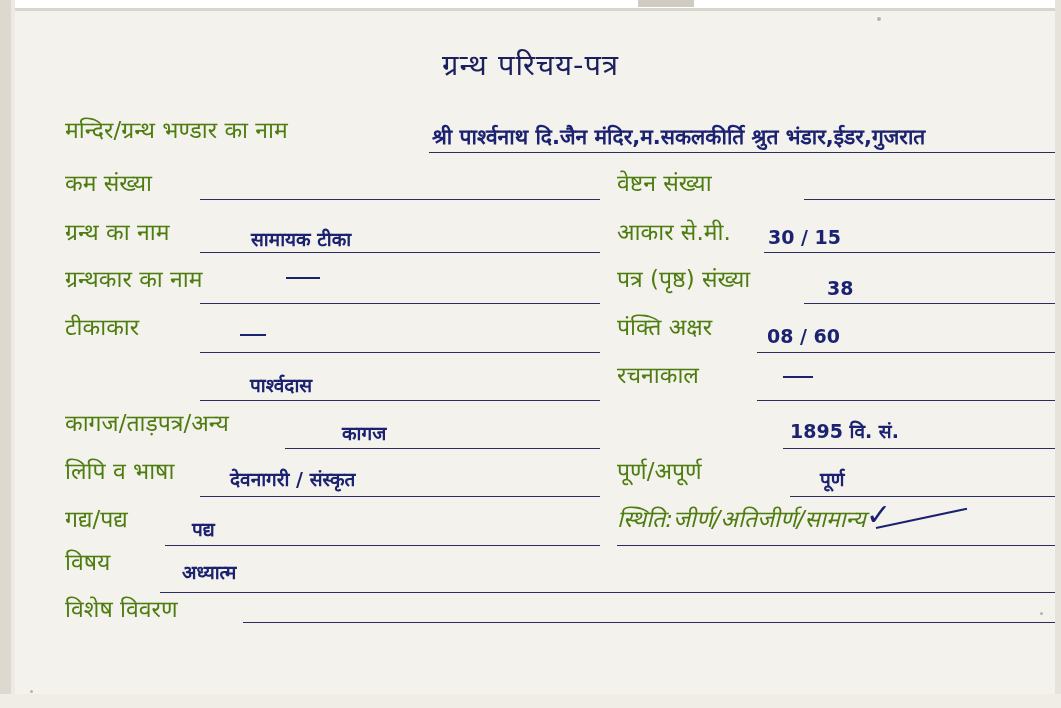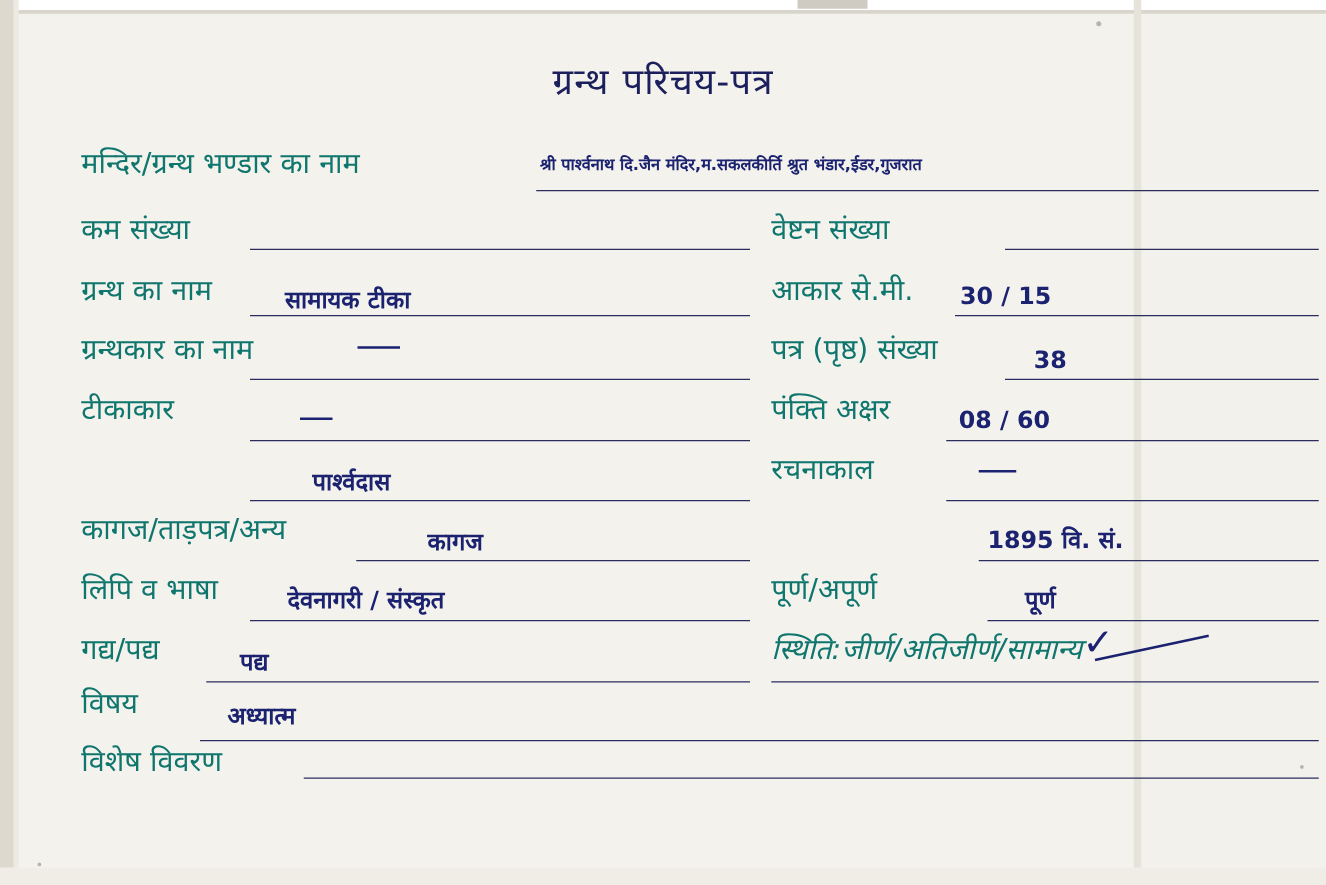--- a/index.html
+++ b/index.html
@@ -8,21 +8,21 @@
   }
   body {
     width: 1061px;
     height: 708px;
     background: #f3f1ec;
     font-family: "DejaVu Sans", sans-serif;
     overflow: hidden;
   }
   #card {
     position: relative;
-    width: 913px;
+    width: 1061px;
     height: 708px;
     background: #f4f2ed;
     box-sizing: border-box;
   }
   
   .edge-top {
     position: absolute;
     left: 0; top: 0;
     width: 1061px; height: 9px;
     background: #ffffff;
@@ -78,34 +78,34 @@
     width: 1061px;
     text-align: center;
     font-size: 29px;
     letter-spacing: 1px;
     color: #1b1f5c;
     font-family: "DejaVu Sans", sans-serif;
   }
   .label {
     position: absolute;
     font-size: 23px;
-    color: #0f766e;
+    color: #4d7c0f;
     white-space: nowrap;
     font-family: "DejaVu Sans", sans-serif;
   }
   .value {
     position: absolute;
     font-size: 19px;
     color: #1b2270;
     white-space: nowrap;
     font-weight: bold;
     font-family: "DejaVu Sans", sans-serif;
   }
   .value.small {
-    font-size: 13px;
+    font-size: 21px;
   }
   .rule {
     position: absolute;
     height: 0;
     border-top: 1.6px solid #2a2d5e;
   }
   .dash {
     position: absolute;
     height: 0;
     border-top: 2.4px solid #1b2270;
@@ -148,21 +148,21 @@
 
   <div class="label" style="left:65px; top:166px;">कम संख्या</div>
   <div class="value" style="left:240px; top:172px;"></div>
   <div class="rule" style="left:200px; top:199px; width:400px;"></div>
 
   <div class="label" style="left:617px; top:166px;">वेष्टन संख्या</div>
   <div class="value" style="left:840px; top:172px;"></div>
   <div class="rule" style="left:804px; top:199px; width:251px;"></div>
 
   <div class="label" style="left:65px; top:215px;">ग्रन्थ का नाम</div>
-  <div class="value" style="left:228px; top:226px;">सामायक टीका</div>
+  <div class="value" style="left:251px; top:226px;">सामायक टीका</div>
   <div class="rule" style="left:200px; top:252px; width:400px;"></div>
 
   <div class="label" style="left:617px; top:215px;">आकार से.मी.</div>
   <div class="value" style="left:768px; top:226px;">30 / 15</div>
   <div class="rule" style="left:764px; top:252px; width:291px;"></div>
 
   <div class="label" style="left:65px; top:262px;text-align:center;">ग्रन्थकार का नाम</div>
   <div class="dash" style="left:286px; top:277px; width:34px;"></div>
   <div class="rule" style="left:200px; top:303px; width:400px;"></div>
 

